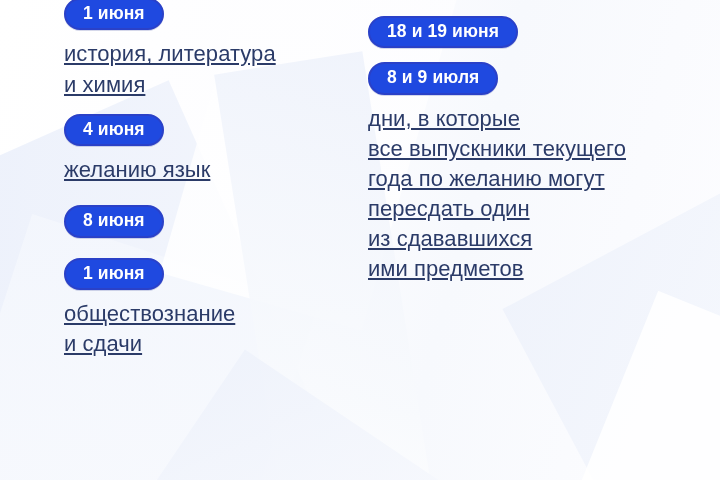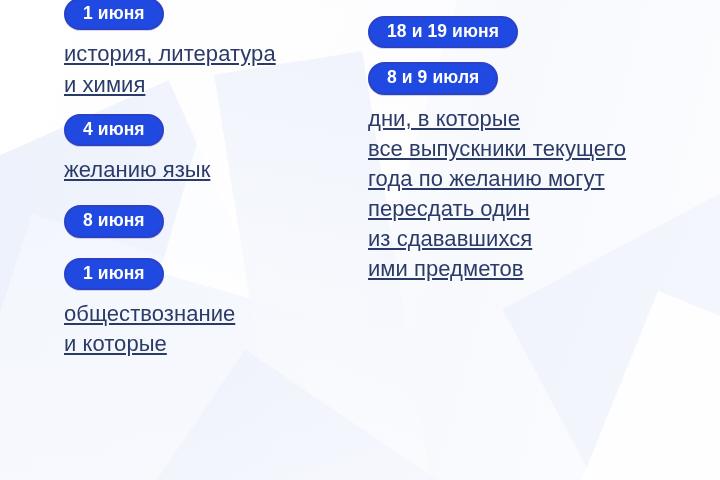--- a/index.html
+++ b/index.html
@@ -178,21 +178,21 @@
         <p class="subjects">желанию язык</p>
       </div>
 
       <div class="entry gap-md">
         <span class="pill">8 июня</span>
       </div>
 
       <div class="entry gap-sm">
         <span class="pill">1 июня</span>
         <p class="subjects">обществознание
-и которые</p>
+и сдачи</p>
       </div>
 
 
     </div>
 
     <div class="col col-right">
 
       <div class="entry first">
         <span class="pill">18 и 19 июня</span>
       </div>

